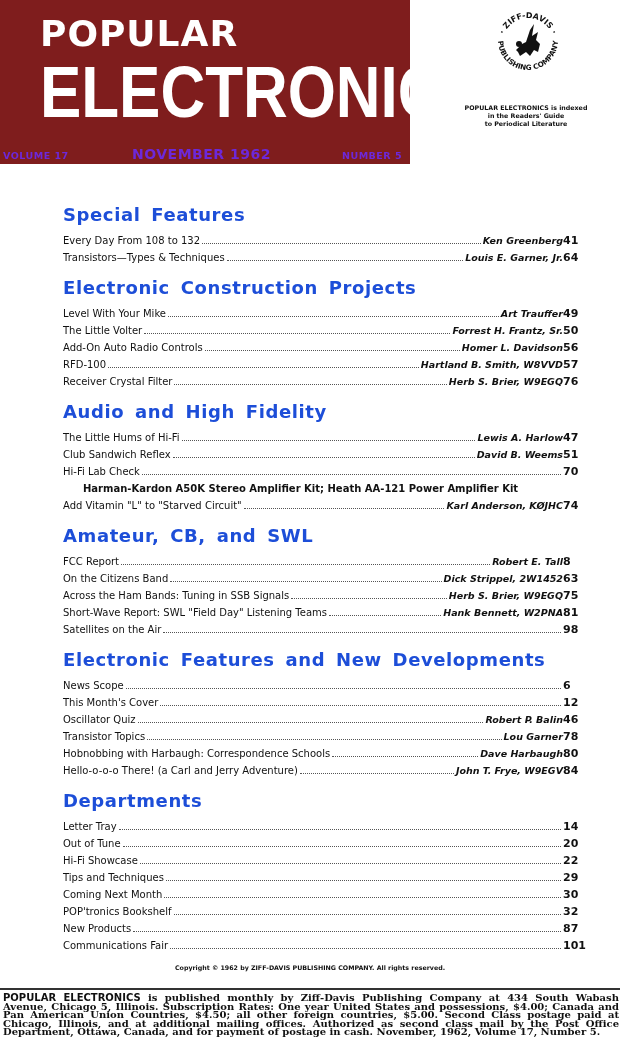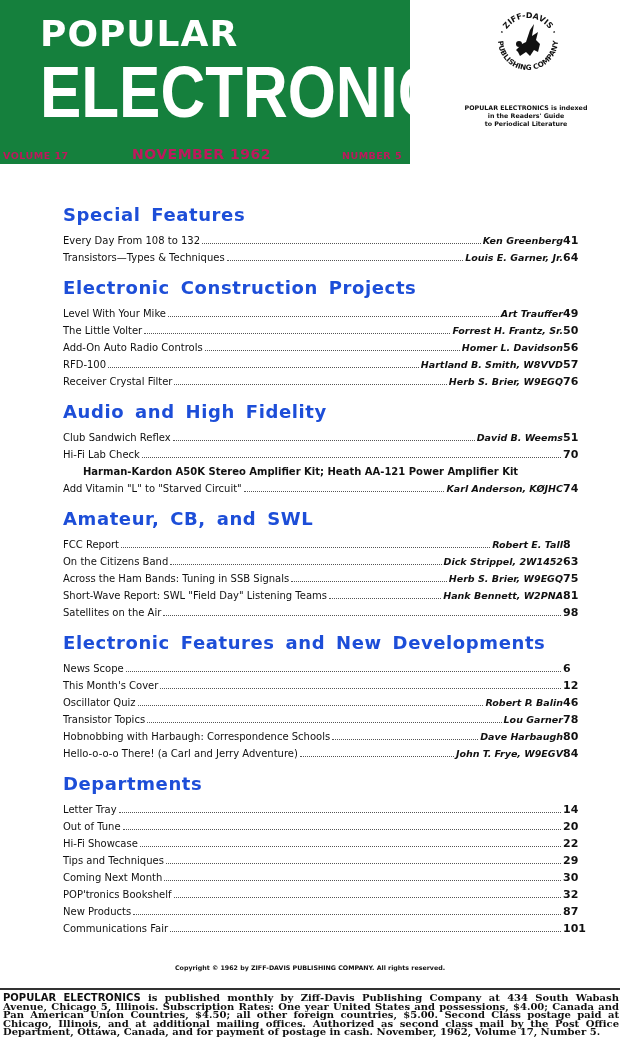--- a/index.html
+++ b/index.html
@@ -1,21 +1,21 @@
 <!DOCTYPE html>
 <html><head>
   <meta charset="utf-8">
   <style>
     * { box-sizing: border-box; margin: 0; padding: 0; }
     html, body { width: 620px; height: 1040px; background: #ffffff; overflow: hidden; }
     body { position: relative; font-family: "Liberation Sans", sans-serif; color: #111; }
 
     .masthead {
       position: absolute; left: 0; top: 0; width: 410px; height: 164px;
-      background: #15803d;
+      background: #7f1d1d;
     }
     .mast-popular {
       position: absolute; left: 40px; top: 14px;
       font-family: "DejaVu Sans", sans-serif; font-weight: bold;
       font-size: 36px; letter-spacing: 1px; color: #fff; line-height: 40px;
     }
     .mast-electronics {
       position: absolute; left: 40px; top: 56px;
       font-family: "Liberation Sans", sans-serif; font-weight: bold;
       font-size: 72px; color: #fff; line-height: 72px;
@@ -24,21 +24,21 @@
 
     .logo { position: absolute; left: 492px; top: 6px; width: 72px; height: 72px; }
     .indexed {
       position: absolute; left: 432px; top: 104px; width: 188px;
       text-align: center; font-family: "DejaVu Sans", sans-serif; font-weight: bold;
       font-size: 6.3px; line-height: 8px; color: #111;
     }
 
     .issue-row {
       position: absolute; left: 0; top: 144px; width: 410px; height: 22px;
-      font-family: "DejaVu Sans", sans-serif; font-weight: bold; color: #be185d;
+      font-family: "DejaVu Sans", sans-serif; font-weight: bold; color: #6d28d9;
     }
     .issue-volume { position: absolute; left: 3px; top: 6px; font-size: 9.5px; letter-spacing: 0.5px; }
     .issue-date { position: absolute; left: 132px; top: 2px; font-size: 14px; letter-spacing: 0.5px; }
     .issue-number { position: absolute; left: 342px; top: 6px; font-size: 9.5px; letter-spacing: 0.5px; }
 
     .toc { position: absolute; left: 63px; top: 203px; width: 505px; }
     .section { margin-bottom: 10px; }
     .section-title {
       font-family: "DejaVu Sans", sans-serif; font-weight: bold;
       font-size: 18px; line-height: 24px; letter-spacing: 0.6px; word-spacing: 4px;
@@ -152,20 +152,26 @@
       <div class="entry">
         <span class="title">Receiver Crystal Filter</span>
         <span class="leader"></span>
         <span class="author">Herb S. Brier, W9EGQ</span>
         <span class="page">76</span>
       </div>
     </div>
     <div class="section">
       <div class="section-title">Audio and High Fidelity</div>
       <div class="entry">
+        <span class="title">The Little Hums of Hi-Fi</span>
+        <span class="leader"></span>
+        <span class="author">Lewis A. Harlow</span>
+        <span class="page">47</span>
+      </div>
+      <div class="entry">
         <span class="title">Club Sandwich Reflex</span>
         <span class="leader"></span>
         <span class="author">David B. Weems</span>
         <span class="page">51</span>
       </div>
       <div class="entry">
         <span class="title">Hi-Fi Lab Check</span>
         <span class="leader"></span>
         <span class="author"></span>
         <span class="page">70</span>

